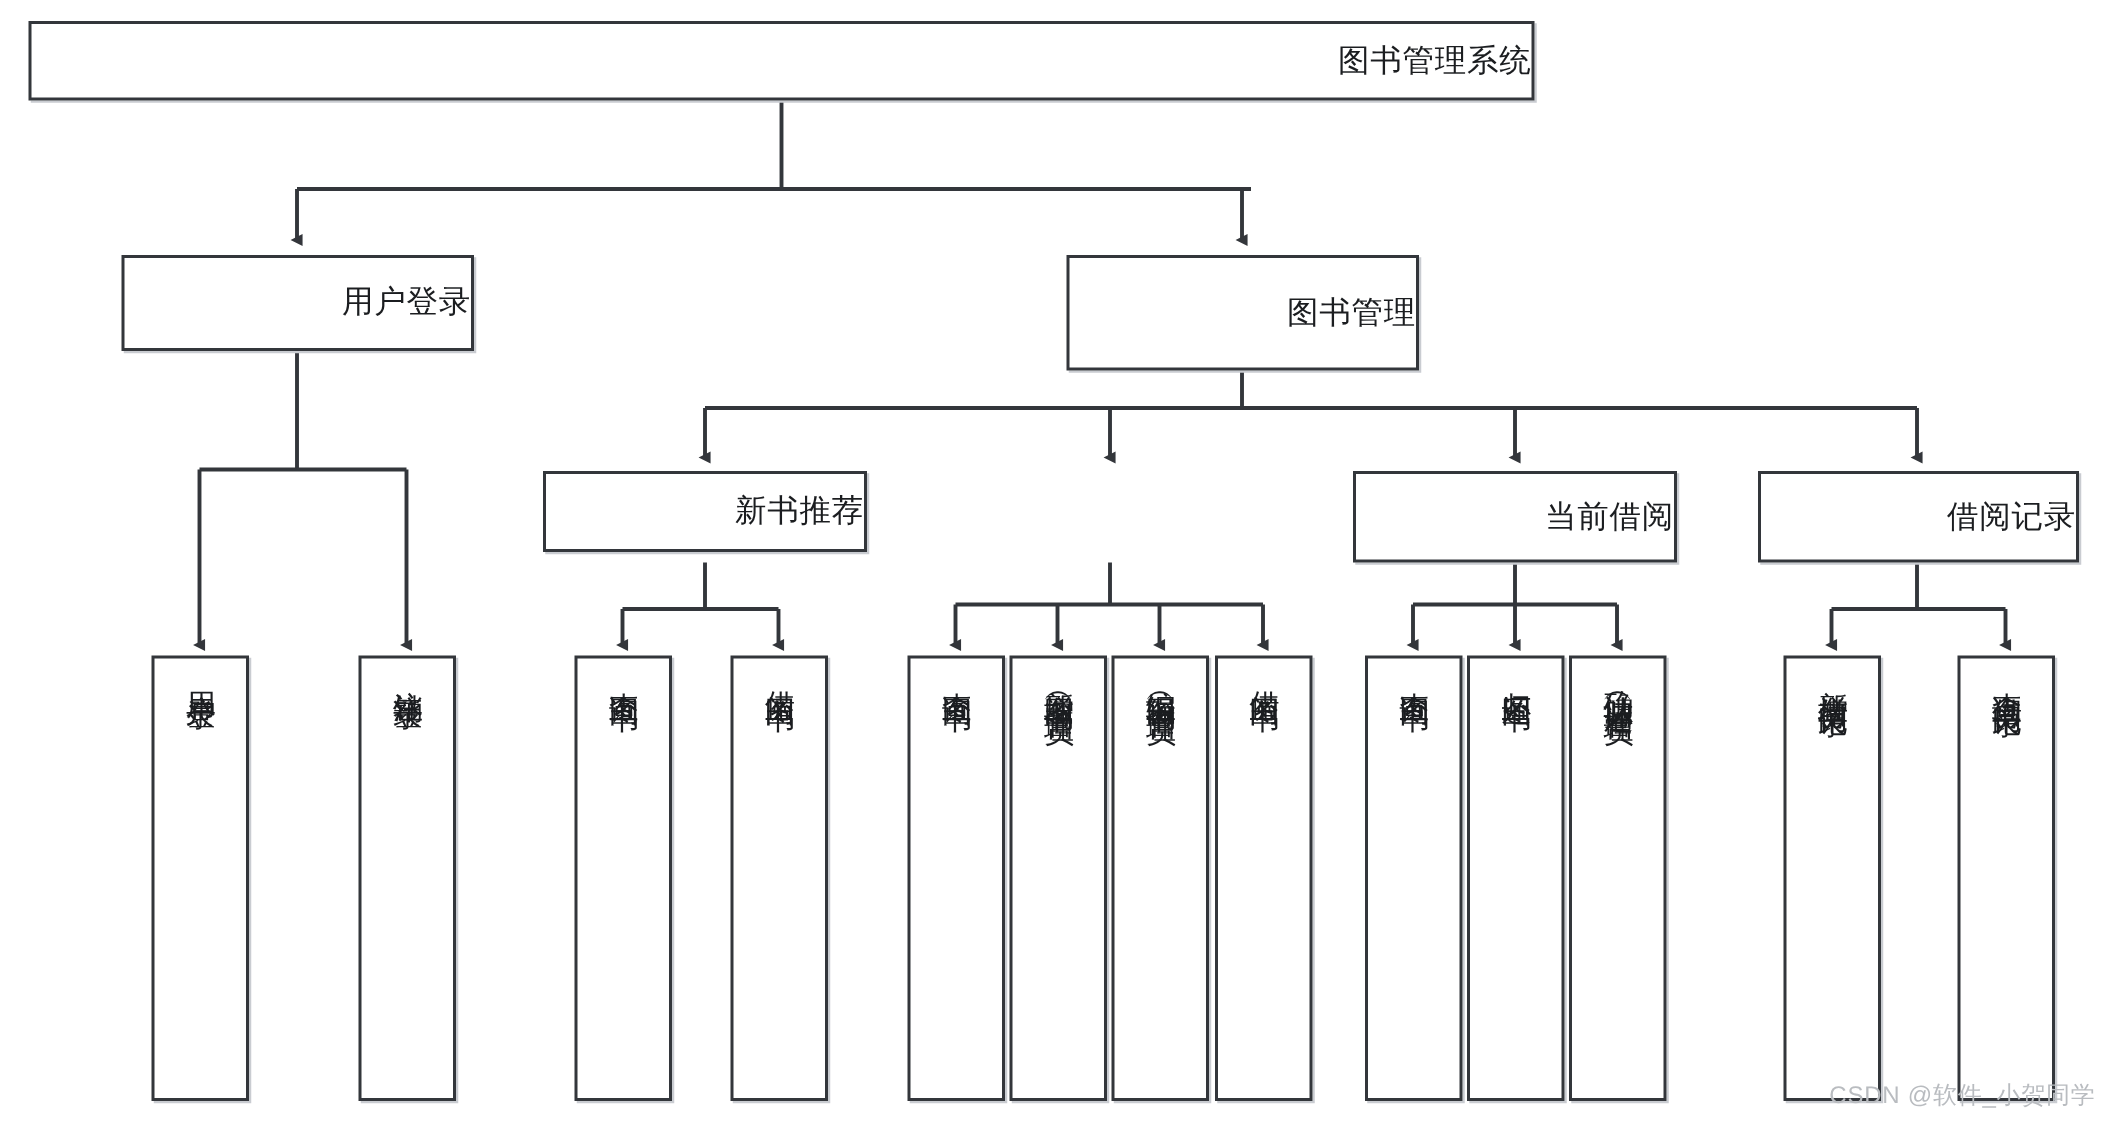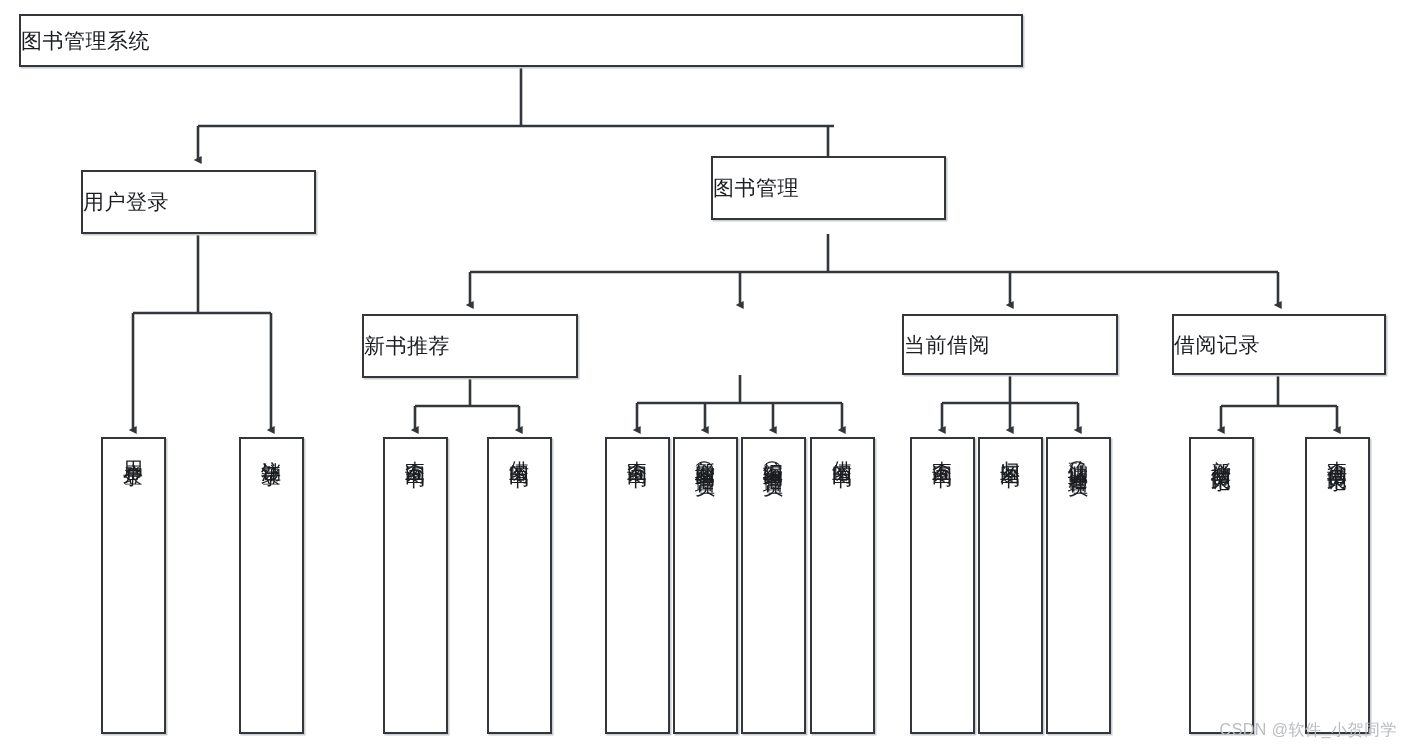--- a/index.html
+++ b/index.html
@@ -7,21 +7,21 @@
     font-family:"Liberation Sans","DejaVu Sans",sans-serif;
     width:1405px;height:747px;overflow:hidden;position:relative;
   }
   #diagram-root{position:relative;width:1405px;height:747px;}
   svg#tree-svg{position:absolute;left:0;top:0;width:1405px;height:747px;display:block;}
   .node-box{
     position:absolute;
     background:#ffffff;
     border:2px solid #33363b;
     box-sizing:border-box;
-    display:flex;align-items:center;justify-content:flex-start;
+    display:flex;align-items:center;justify-content:flex-end;
     box-shadow:1.5px 1.5px 0 0 #c9ccd1;
   }
   .node-label-h{
     font-size:21px;color:#1b1d20;line-height:1.1;
     white-space:nowrap;letter-spacing:.5px;
   }
   .node-box.vertical{
     align-items:flex-start;justify-content:center;padding-top:6px;
   }
   .node-label-v{
@@ -93,25 +93,25 @@
     </g>
   </svg>
 
   <div class="node-box" style="left:19px;top:14px;width:1004px;height:53px;">
     <span class="node-label-h">图书管理系统</span>
   </div>
 
   <div class="node-box" style="left:81px;top:170px;width:235px;height:64px;">
     <span class="node-label-h">用户登录</span>
   </div>
-  <div class="node-box" style="left:711px;top:156px;width:235px;height:64px;">
+  <div class="node-box" style="left:711px;top:170px;width:235px;height:77px;">
     <span class="node-label-h">图书管理</span>
   </div>
 
-  <div class="node-box" style="left:362px;top:314px;width:216px;height:64px;">
+  <div class="node-box" style="left:362px;top:314px;width:216px;height:54px;">
     <span class="node-label-h">新书推荐</span>
   </div>
   <div class="node-box" style="left:1172px;top:314px;width:214px;height:61px;">
     <span class="node-label-h">借阅记录</span>
   </div>
   <div class="node-box" style="left:902px;top:314px;width:216px;height:61px;">
     <span class="node-label-h">当前借阅</span>
   </div>
 
   <div class="node-box vertical" style="left:101px;top:437px;width:65px;height:297px;">

